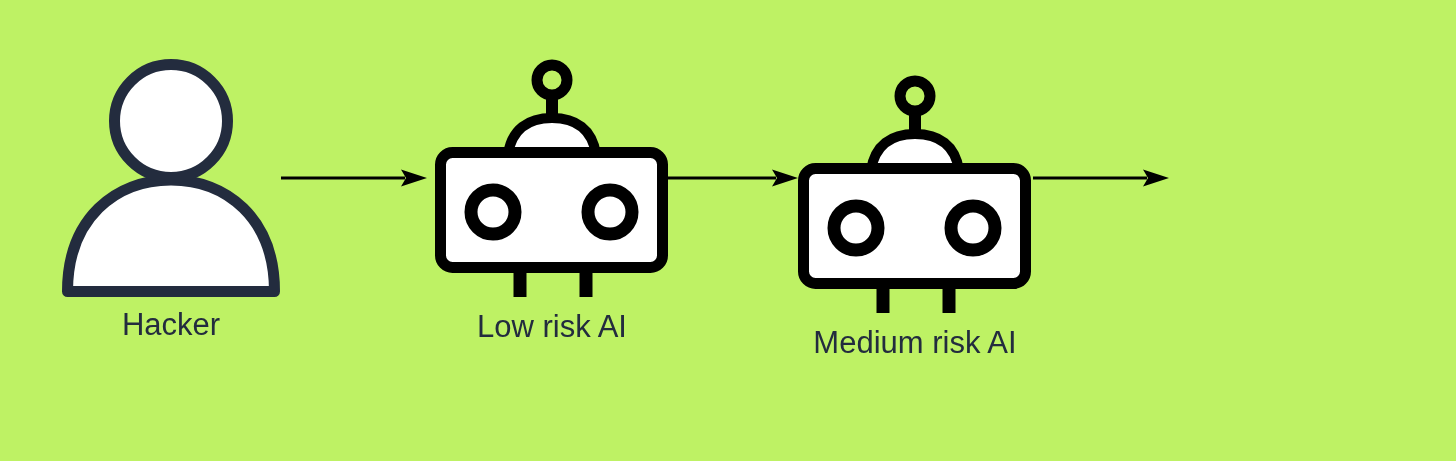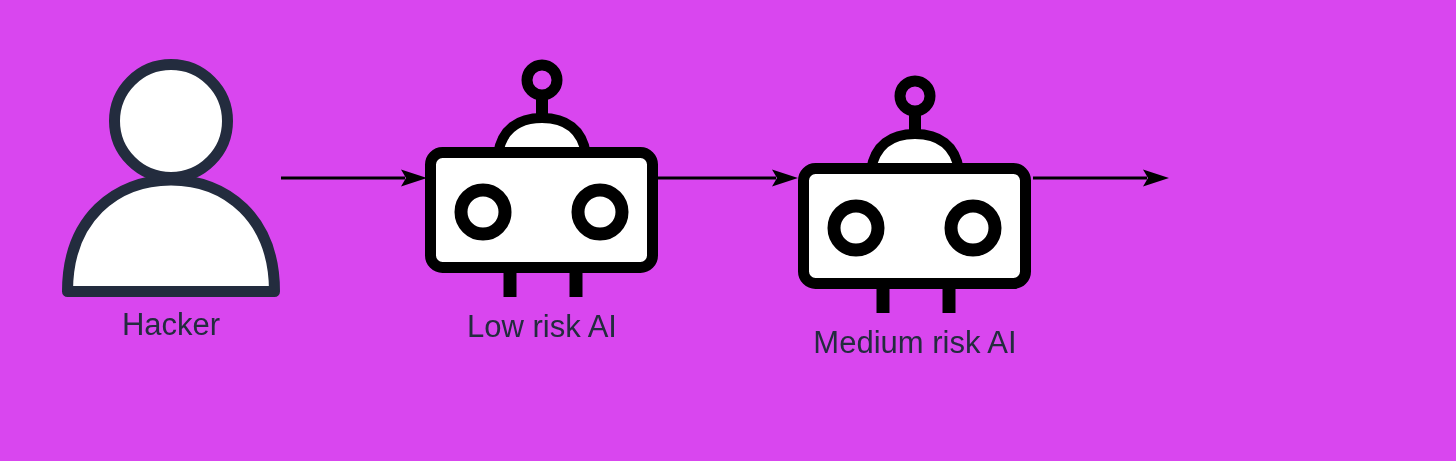--- a/index.html
+++ b/index.html
@@ -5,21 +5,21 @@
   html, body {
     margin: 0;
     padding: 0;
     background: #ffffff;
     font-family: "Liberation Sans", sans-serif;
   }
   .canvas {
     position: relative;
     width: 1456px;
     height: 461px;
-    background: #d946ef;
+    background: #bef264;
     overflow: hidden;
   }
   .node {
     position: absolute;
     text-align: center;
   }
   .node svg {
     display: block;
     margin: 0 auto;
   }
@@ -72,21 +72,21 @@
       </g>
     </svg>
     <div class="node-label">Hacker</div>
   </div>
 
   <svg class="arrow" style="left:281px; width:146px;" viewBox="0 0 146 24">
     <line x1="0" y1="12" x2="124" y2="12" stroke="#000000" stroke-width="2.8"></line>
     <polygon points="146,12 120,3.5 125,12 120,20.5" fill="#000000"></polygon>
   </svg>
 
-  <div class="node" style="left:422px; top:58px; width:240px;">
+  <div class="node" style="left:432px; top:58px; width:240px;">
     <svg width="240" height="245" viewBox="0 0 240 245">
       <use href="#robot-shape"></use>
     </svg>
     <div class="node-label">Low risk AI</div>
   </div>
 
   <svg class="arrow" style="left:658px; width:140px;" viewBox="0 0 140 24">
     <line x1="0" y1="12" x2="118" y2="12" stroke="#000000" stroke-width="2.8"></line>
     <polygon points="140,12 114,3.5 119,12 114,20.5" fill="#000000"></polygon>
   </svg>

